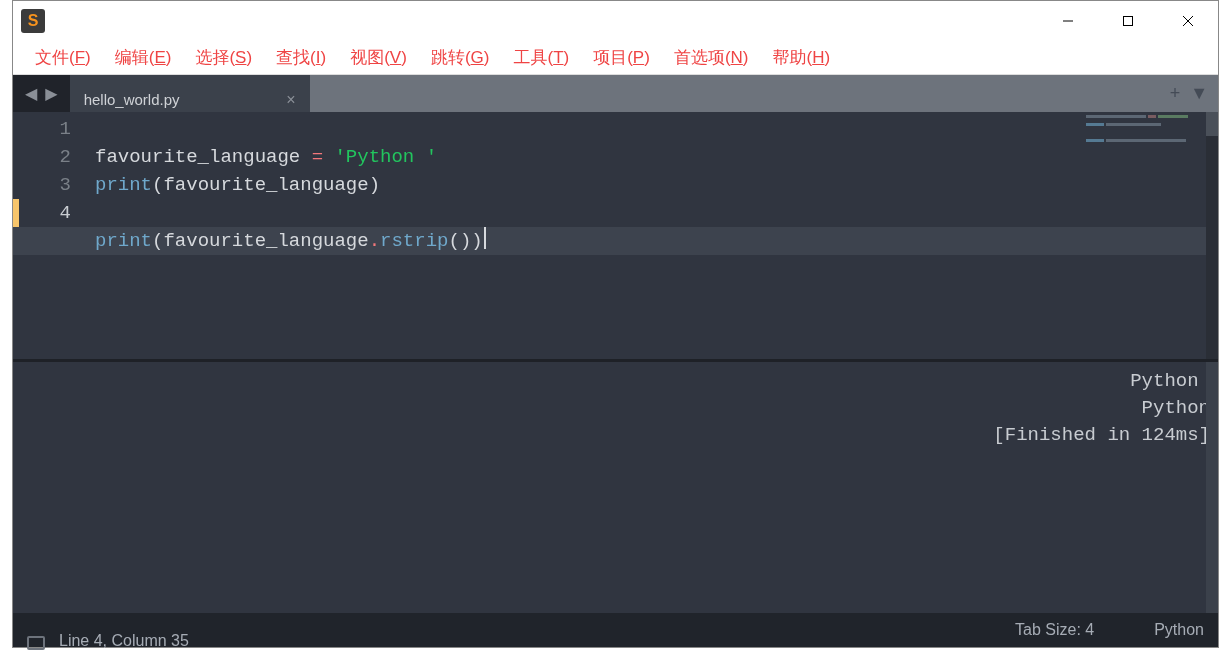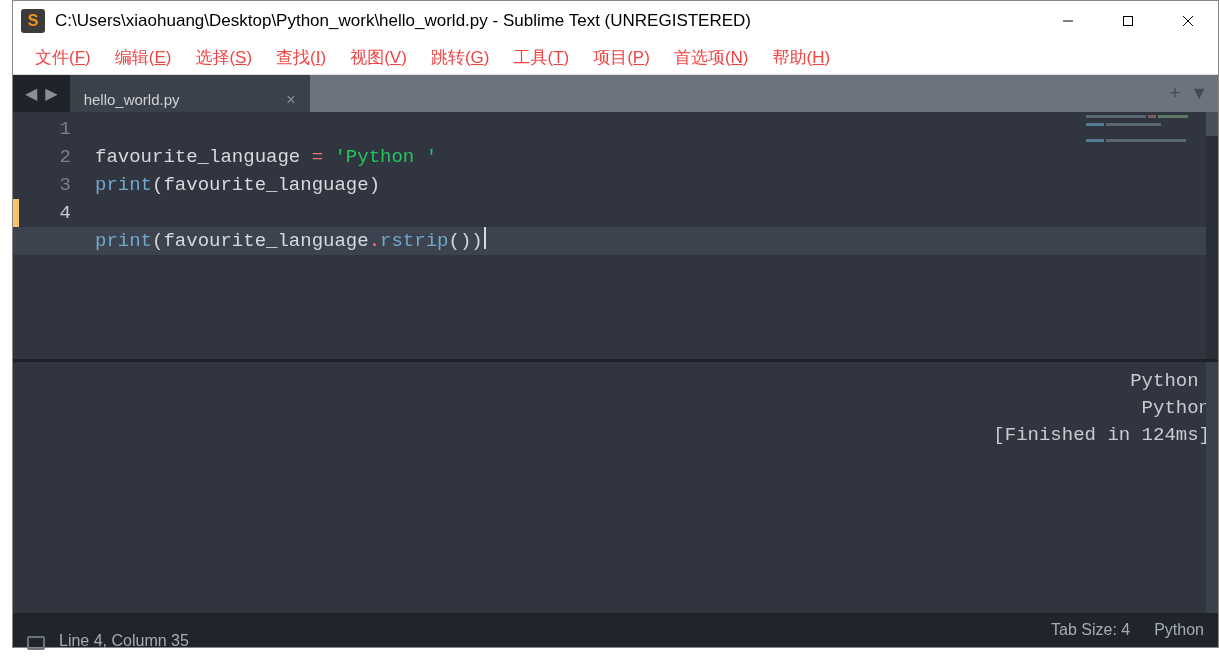--- a/index.html
+++ b/index.html
@@ -219,30 +219,29 @@
     font-size: 16px;
     padding: 0 14px;
   }
   .status-left { display:flex; align-items:flex-end; gap:14px;margin-top:21px; }
   .panel-toggle {
     width: 18px; height: 14px;
     border: 2px solid #6d737c;
     border-radius: 2px;
     position: relative;
   }
-  .status-right { margin-left:auto; display:flex; gap:24px; }
+  .status-right { margin-left:auto; display:flex; gap:60px; }
 </style>
 </head>
 <body>
 
 <div class="window">
 
   <div class="titlebar">
     <div class="appicon">S</div>
-    <div class="title">C:\Users\xiaohuang\Desktop\Python_work\hello_world.py - Sublime Text (UNREGISTERED)</div>
     <div class="spacer"></div>
     <div class="winbtns">
       <div class="winbtn">
         <svg viewBox="0 0 12 12">
             <line x1="1" y1="6" x2="11" y2="6"></line>
           </svg>
       </div>
       <div class="winbtn">
         <svg viewBox="0 0 12 12">
             <rect x="1.5" y="1.5" width="9" height="9"></rect>

